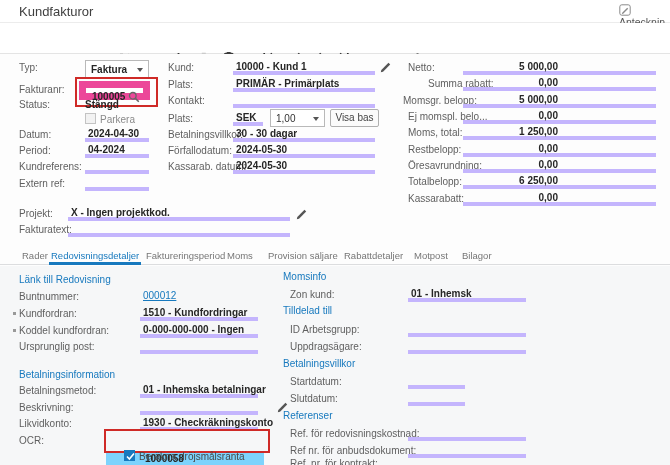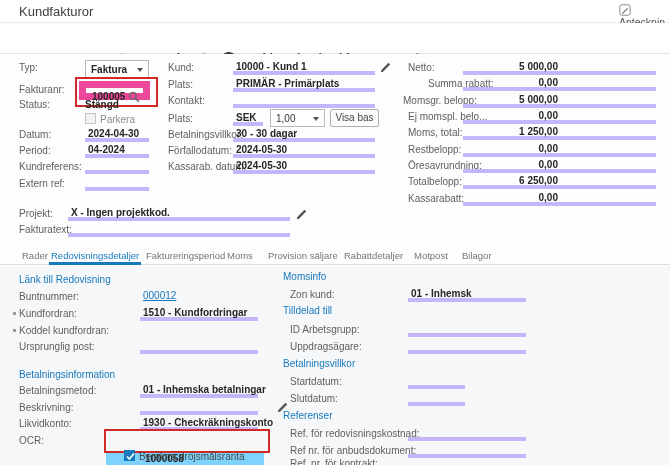--- a/index.html
+++ b/index.html
@@ -251,20 +251,21 @@
 
   <span class="abs l" style="left:19px;top:291px">Buntnummer:</span>
   <span class="abs lnk" style="left:143px;top:290px">000012</span>
 
   <span class="req" style="left:13px;top:312px"></span>
   <span class="abs l" style="left:19px;top:308px">Kundfordran:</span>
   <div class="f" style="left:140px;top:306px;width:118px"><span class="v">1510 - Kundfordringar</span></div>
 
   <span class="req" style="left:13px;top:329px"></span>
   <span class="abs l" style="left:19px;top:325px">Koddel kundfordran:</span>
+  <div class="f" style="left:140px;top:323px;width:118px"><span class="v">0-000-000-000 - Ingen</span></div>
 
   <span class="abs l" style="left:19px;top:341px">Ursprunglig post:</span>
   <div class="f" style="left:140px;top:339px;width:118px"><span class="v"></span></div>
 
   <span class="abs h" style="left:19px;top:369px">Betalningsinformation</span>
 
   <span class="abs l" style="left:19px;top:385px">Betalningsmetod:</span>
   <div class="f" style="left:140px;top:383px;width:118px"><span class="v">01 - Inhemska betalningar</span></div>
 
   <span class="abs l" style="left:19px;top:402px">Beskrivning:</span>

